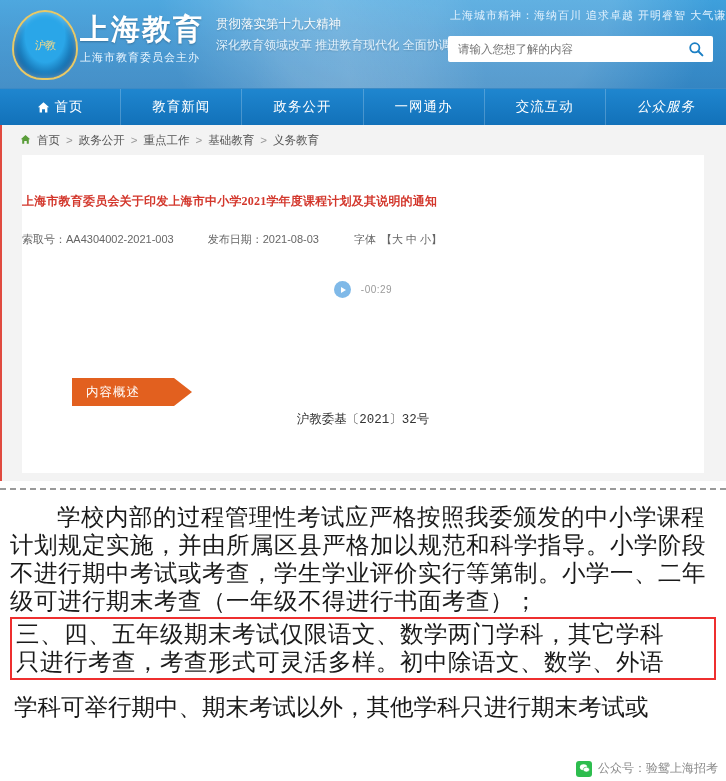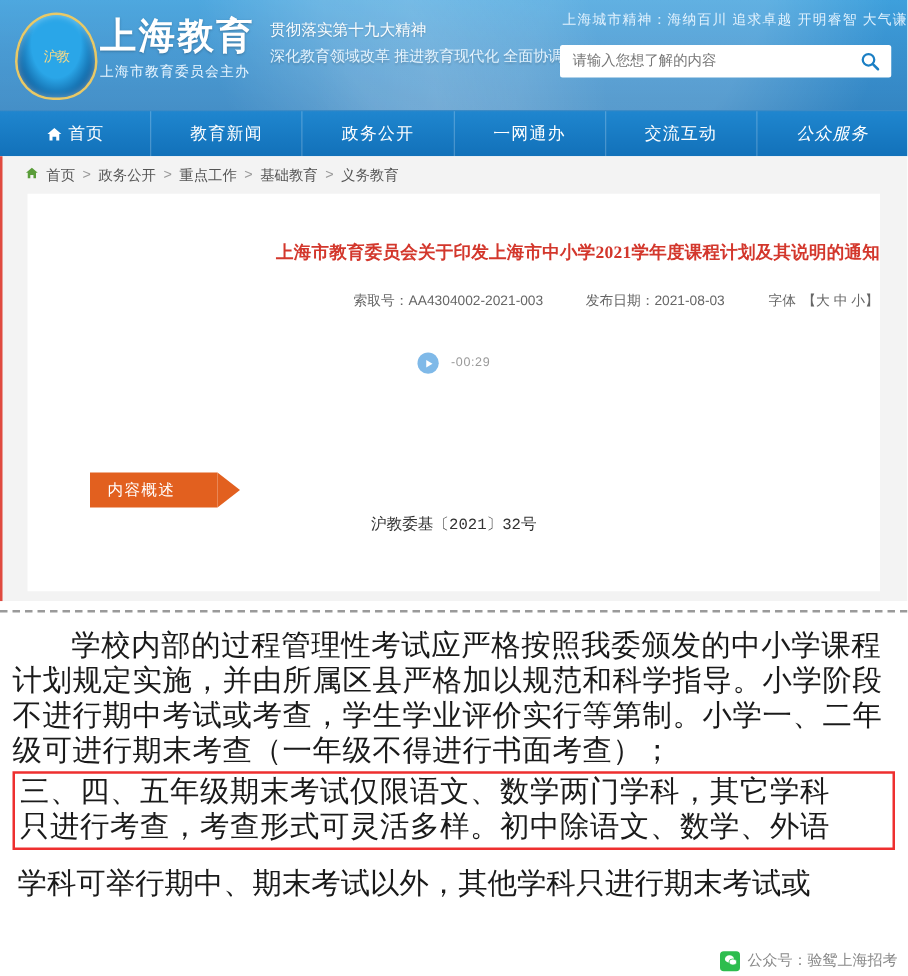--- a/index.html
+++ b/index.html
@@ -169,31 +169,31 @@
 
   .docpanel {
     position: relative;
     background: #ffffff;
     margin: 0 14px;
     height: 318px;
     box-sizing: border-box;
     overflow: hidden;
   }
   .doc-title {
-    text-align: right;
+    text-align: left;
     color: #d3372c;
     font-weight: bold;
-    font-size: 14px;
+    font-size: 12px;
     padding-top: 38px;
     letter-spacing: 0.2px;
     font-family: "Liberation Serif", serif;
   }
   .doc-meta {
     display: flex;
-    justify-content: flex-end;
+    justify-content: flex-start;
     gap: 34px;
     margin-top: 22px;
     font-size: 11px;
     color: #666;
   }
   .doc-meta .fontsize span { margin: 0 1px; cursor: pointer; }
   .player {
     margin-top: 34px;
     display: flex;
     align-items: center;

